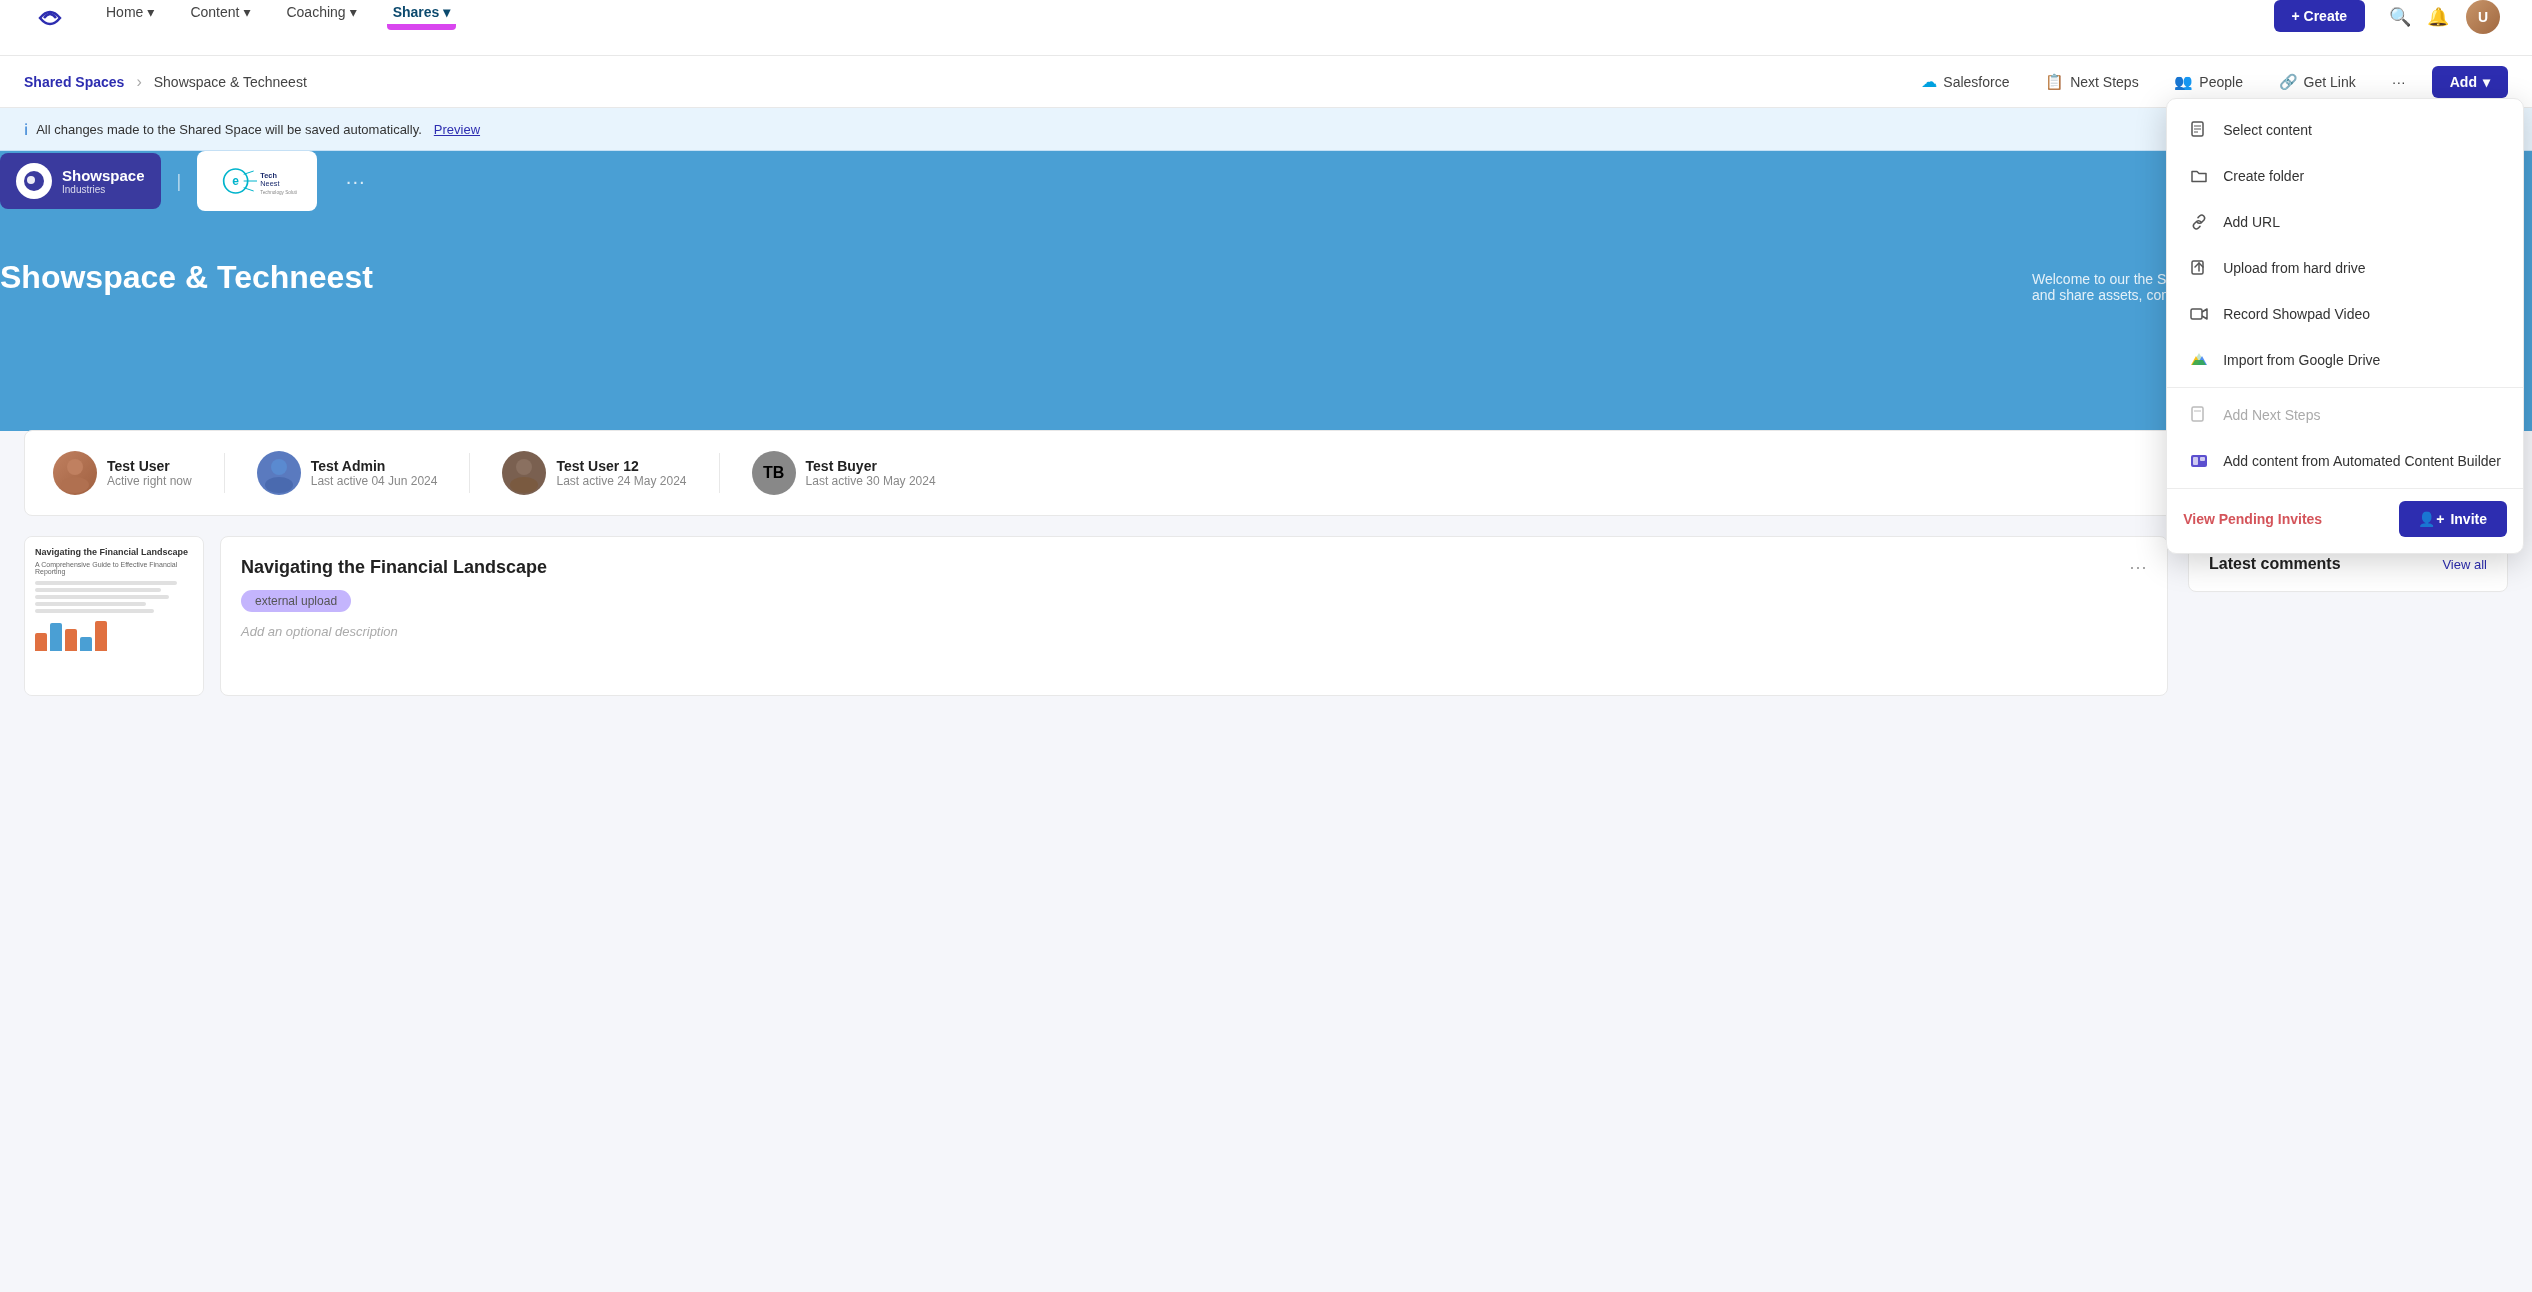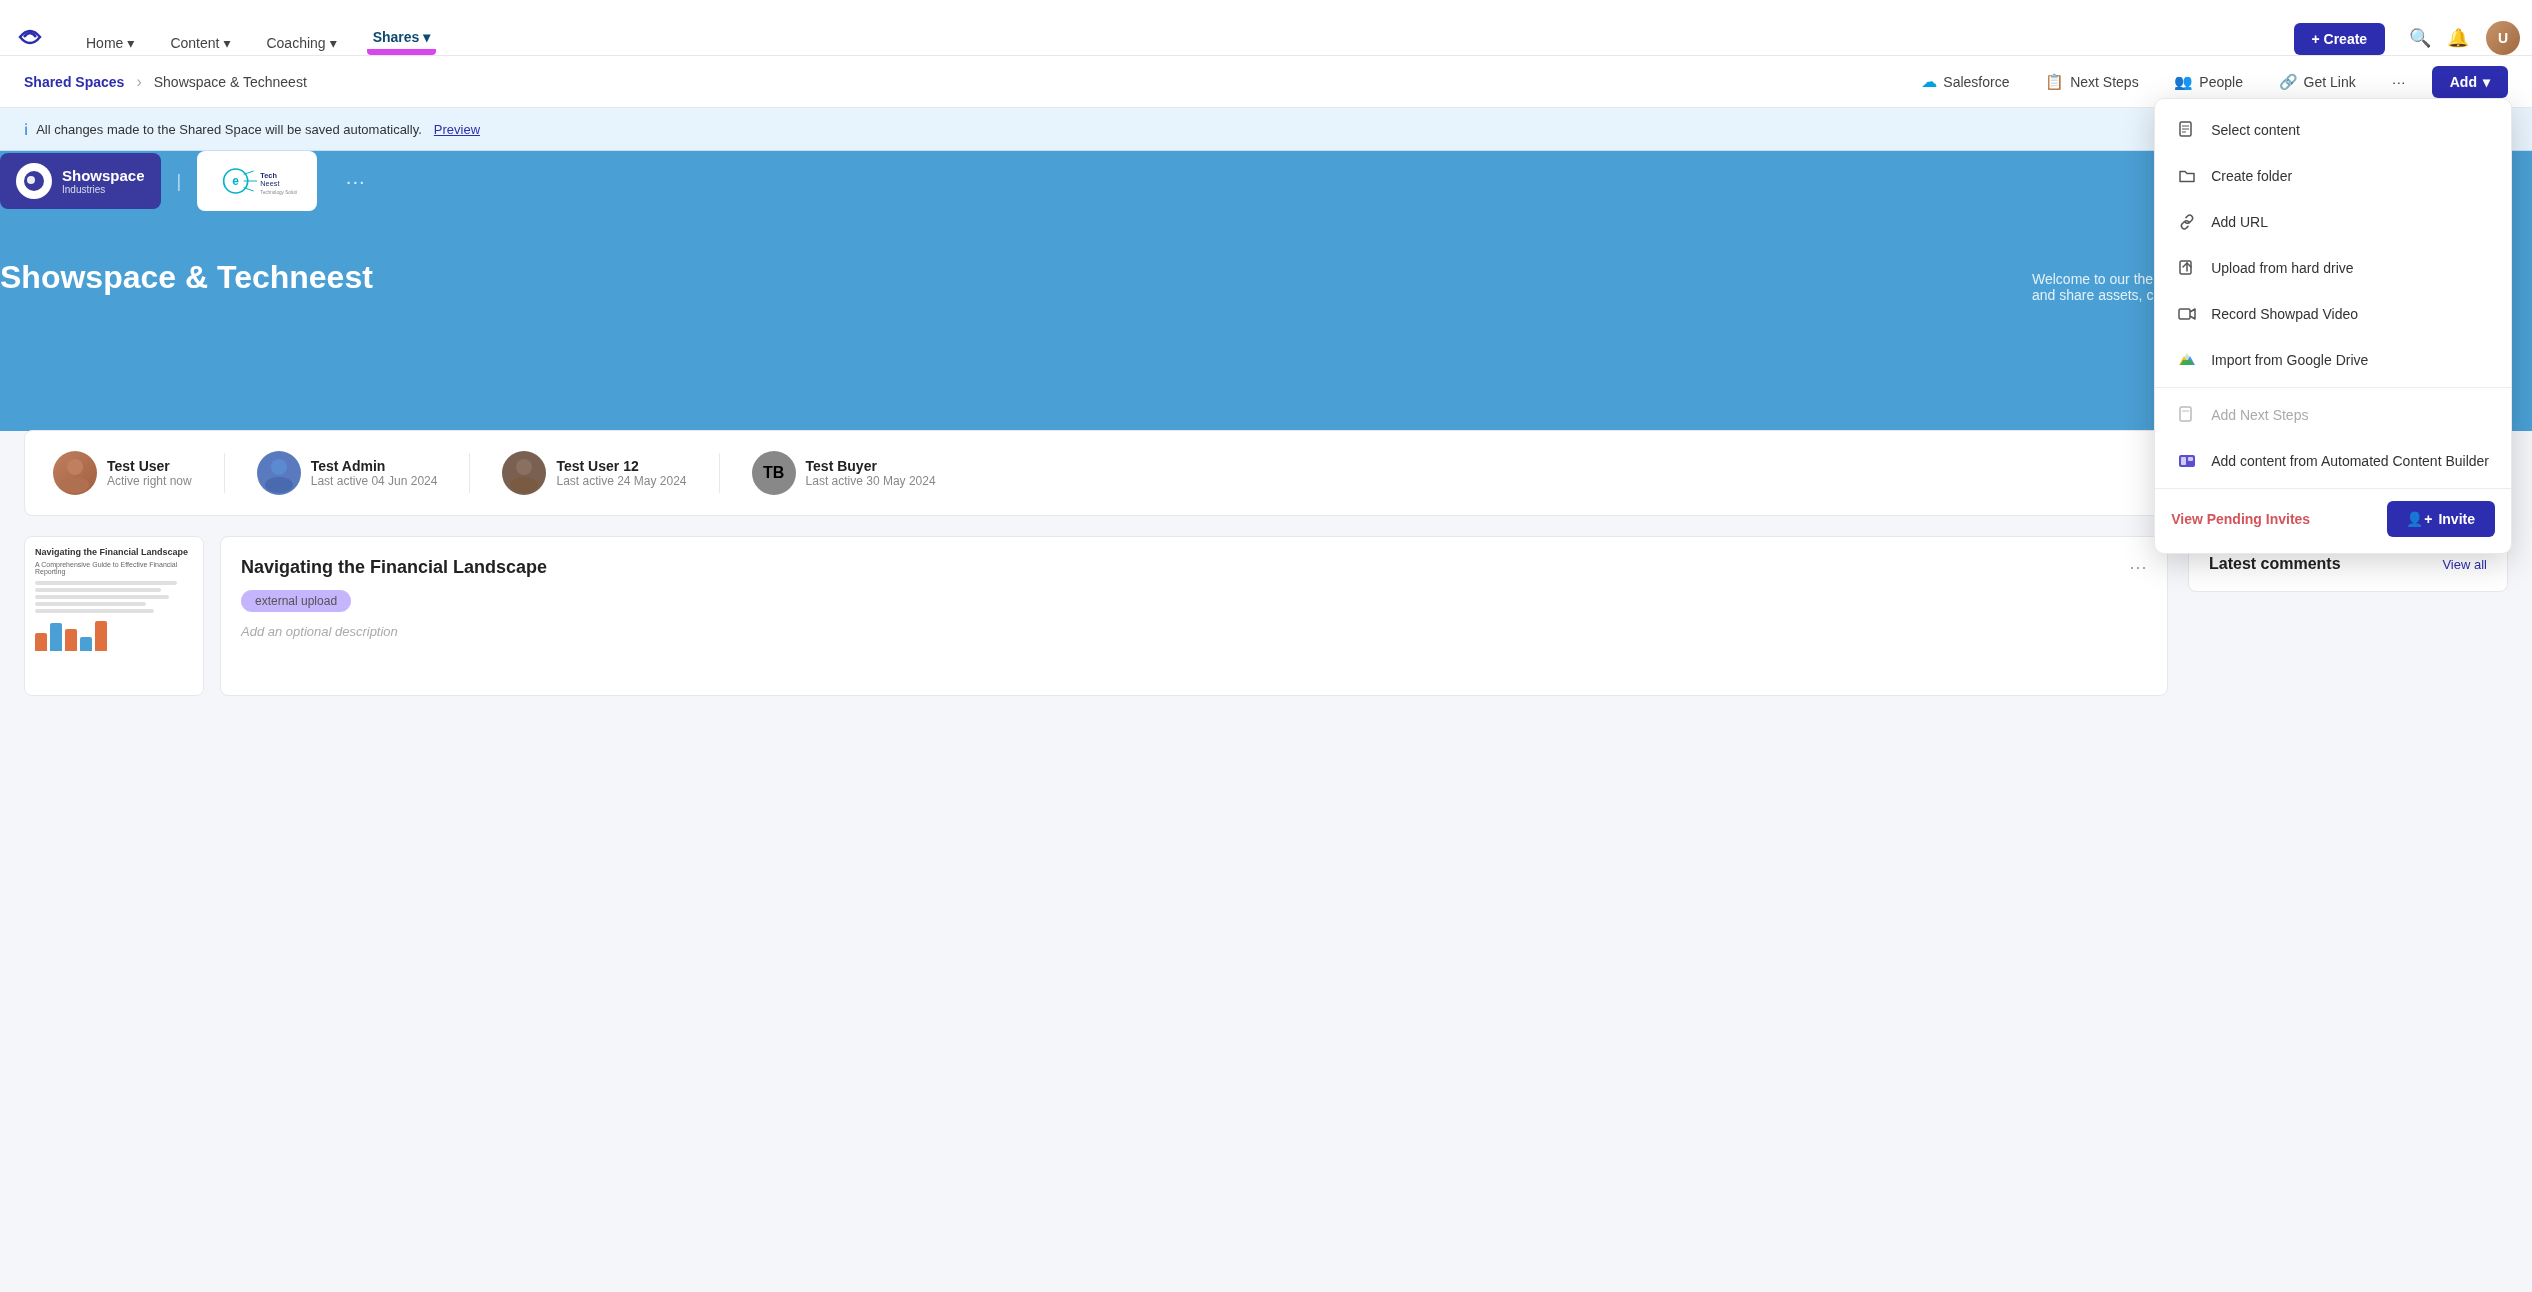--- a/index.html
+++ b/index.html
@@ -1,21 +1,21 @@
 <!DOCTYPE html>
 <html><head>
   <meta charset="utf-8">
   <style>
     * { box-sizing: border-box; margin: 0; padding: 0; }
     body { font-family: -apple-system, BlinkMacSystemFont, 'Segoe UI', sans-serif; background: #f5f6fa; color: #222; font-size: 14px; }
 
     
     .top-nav {
-      display: flex; align-items: flex-end; background: #fff;
-      border-bottom: 1px solid #e8e8e8; padding: 0 12px; height: 56px; gap: 24px;
+      display: flex; align-items: flex-start; background: #fff;
+      border-bottom: 1px solid #e8e8e8; padding: 0 32px; height: 56px; gap: 24px;
     }
     .logo { display: flex; align-items: center; margin-right: 8px; }
     .logo svg { width: 36px; height: 36px; }
     .nav-item {
       display: flex; align-items: center; gap: 4px; cursor: pointer;
       font-size: 14px; color: #444; padding: 4px 6px; border-radius: 4px;
     }
     .nav-item.active { color: #0c4a6e; font-weight: 600; border-bottom: 6px solid #d946ef; }
     .nav-spacer { flex: 1; }
     .nav-icons { display: flex; align-items: center; gap: 16px; }
@@ -146,21 +146,21 @@
     .quick-actions-title { font-size: 16px; font-weight: 600; color: #222; }
     .quick-actions-add { color: #2d2db0; font-size: 14px; cursor: pointer; font-weight: 500; display: flex; align-items: center; gap: 4px; }
 
     .latest-comments {
       background: #fff; border-radius: 8px; border: 1px solid #e8e8e8; padding: 18px 20px;
     }
     .comments-header { display: flex; align-items: center; justify-content: space-between; }
     .comments-title { font-size: 16px; font-weight: 600; color: #222; }
     .view-all-link { color: #2d2db0; font-size: 13px; cursor: pointer; }
     .dropdown-menu {
-      position: fixed; top: 98px; right: 20px; z-index: 200;
+      position: fixed; top: 98px; right: 8px; z-index: 200;
       background: #fff; border-radius: 10px; box-shadow: 0 8px 32px rgba(0,0,0,0.18);
       min-width: 320px; padding: 8px 0; border: 1px solid #e8e8e8;
     }
     .dropdown-item {
       display: flex; align-items: center; gap: 14px; padding: 13px 22px;
       cursor: pointer; color: #333; font-size: 14px;
     }
     .dropdown-item.disabled { color: #aaa; cursor: default; }
     .dropdown-item-icon { width: 20px; height: 20px; display: flex; align-items: center; justify-content: center; flex-shrink: 0; }
     .dropdown-sep { height: 1px; background: #ececec; margin: 4px 0; }

